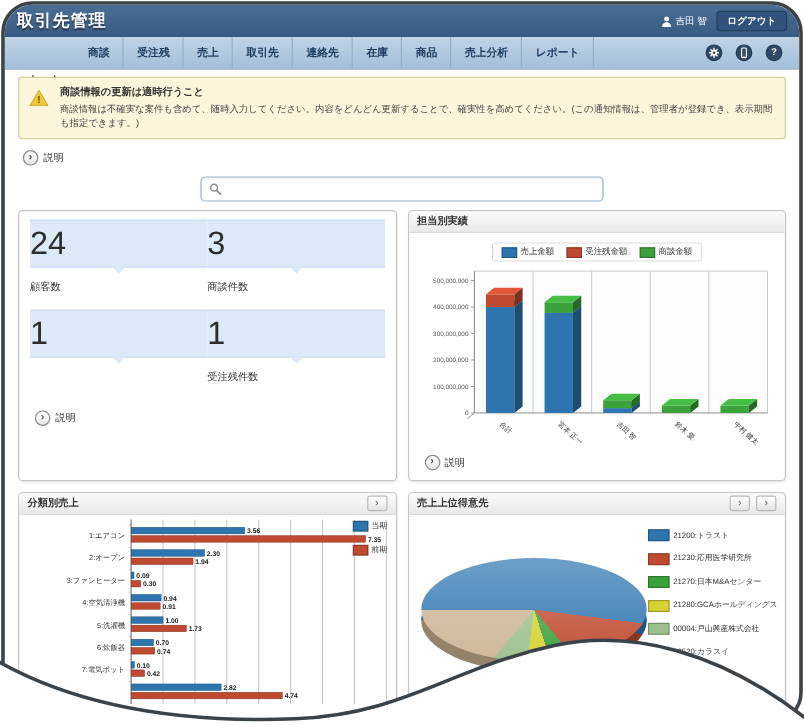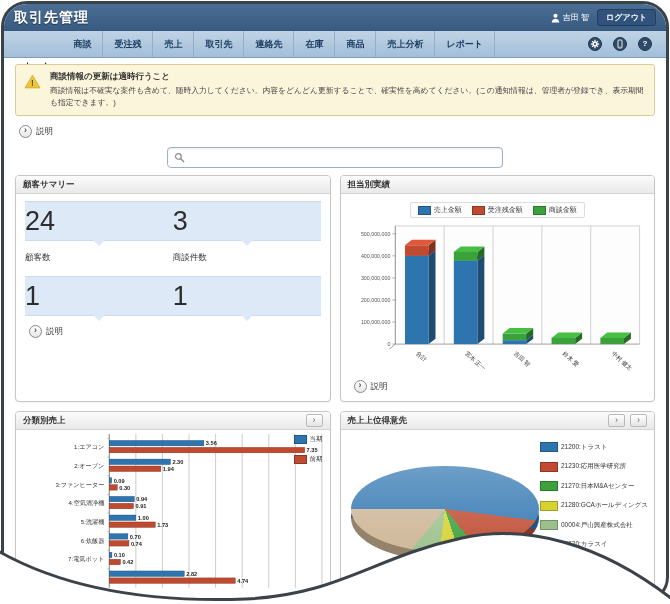--- a/index.html
+++ b/index.html
@@ -165,38 +165,36 @@
           <line x1="7.2" y1="7.2" x2="10.6" y2="10.6" stroke="#8a8a8a" stroke-width="1.5" stroke-linecap="round"></line>
         </svg>
         <input placeholder="" style="">
       </div>
     </div>
 
 
     <div class="grid">
 
       <section class="panel">
-        <div class="panel-header">
-          <span>顧客サマリー</span>
-        </div>
         <div class="panel-body">
           <div id="stat-grid" class="stat-grid">
               <div class="stat">
                 <div class="band">24</div>
                 <div class="lbl">顧客数</div>
               </div>
               <div class="stat">
                 <div class="band">3</div>
                 <div class="lbl">商談件数</div>
               </div>
               <div class="stat">
                 <div class="band">1</div>
               </div>
               <div class="stat">
                 <div class="band">1</div>
+                <div class="lbl">受注残件数</div>
               </div>
             </div>
           <a class="explain">
             <span class="exp-ic">›</span>
             <span>説明</span>
           </a>
         </div>
       </section>
 
       <section class="panel">

